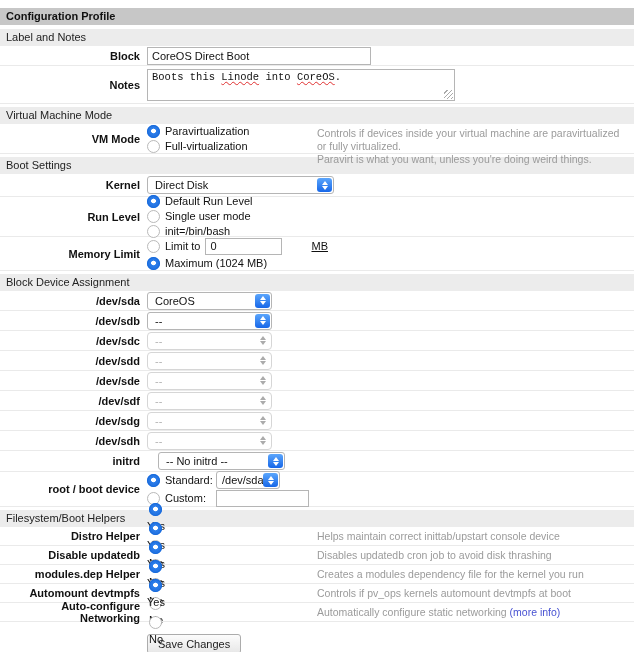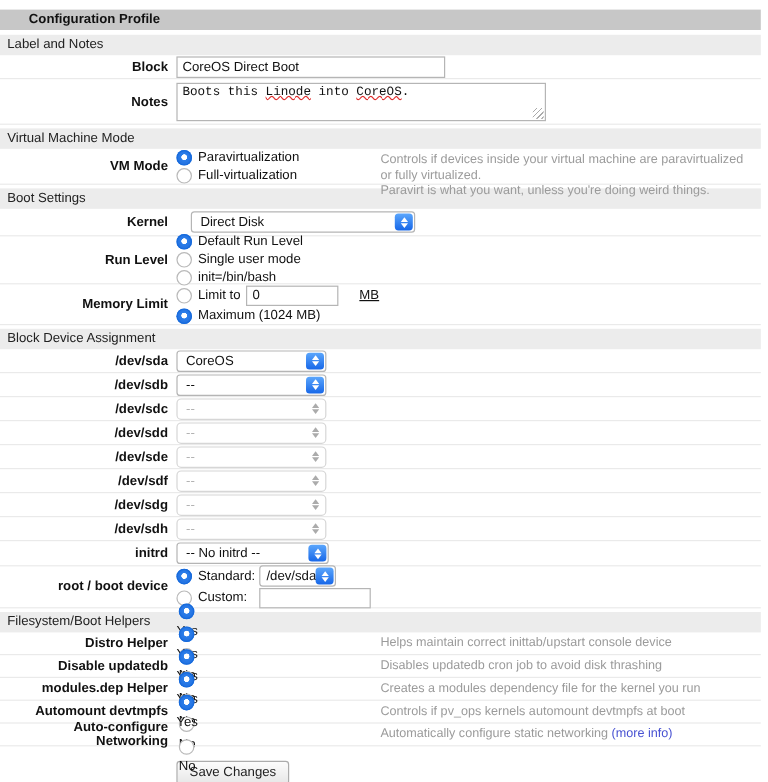--- a/index.html
+++ b/index.html
@@ -4,42 +4,42 @@
 <style>
   * { box-sizing: border-box; }
   html,body { margin:0; padding:0; }
   body {
     width:640px; height:652px; background:#fff;
     font-family:"Liberation Sans", sans-serif; font-size:11px; color:#111;
   }
   .page { width:634px; padding-top:8px; }
 
   .bar-main {
-    background:#c7c7c7; font-weight:bold; padding:3px 24px; height:17px;
+    background:#c7c7c7; font-weight:bold; padding:3px 6px; height:17px;
     line-height:11px; color:#111;
   }
   .bar-sec {
     background:#ececec; padding:3px 6px; height:17px; line-height:11px;
     color:#222; margin-top:3px;
   }
 
   .frow {
     display:flex; align-items:center; position:relative;
     border-bottom:1px solid #eaeaea; width:634px;
   }
   .flabel {
     width:147px; min-width:147px; text-align:right; font-weight:bold;
     padding-right:7px; color:#111;
   }
   .ctrl { display:flex; flex-direction:column; justify-content:center; }
 
   .r-label   { height:20px; }
   .r-notes   { height:38px; }
   .r-vm      { height:30px; }
-  .r-kernel  { height:23px;gap:12px; }
+  .r-kernel  { height:23px; }
   .r-runlevel{ height:40px; }
   .r-mem     { height:34px; }
   .r-dev     { height:20px; }
   .r-initrd  { height:21px; }
   .r-root    { height:35px; }
   .r-helper  { height:19px; }
 
   .tinput {
     height:18px; border:1px solid #b5b5b5; font-size:11px; padding:0 4px;
     font-family:inherit; background:#fff; color:#111; border-radius:0;
@@ -73,21 +73,21 @@
     box-shadow:inset 0 0 0 1px #176bdc;
   }
 
   .select {
     position:relative; height:18px; background:#fff; border:1px solid #b5b5b5;
     border-radius:3px; display:flex; align-items:center;
     padding:0 20px 0 7px; color:#111;
   }
   .sel-kernel { width:187px; }
   .sel-dev    { width:125px; }
-  .sel-initrd { width:127px; }
+  .sel-initrd { width:127px;margin-left:11px; }
   .sel-root   { width:64px; padding-left:5px; }
   .stepper {
     position:absolute; right:1px; top:1px; width:15px; height:14px;
     border-radius:3px; background:linear-gradient(#5ba6fc,#1767e8);
     display:flex; flex-direction:column; align-items:center; justify-content:center; gap:1px;
   }
   .stepper .up { width:0; height:0; border-left:3px solid transparent; border-right:3px solid transparent; border-bottom:4px solid #fff; }
   .stepper .dn { width:0; height:0; border-left:3px solid transparent; border-right:3px solid transparent; border-top:4px solid #fff; }
   .select.disabled { border-color:#d6d6d6; border-radius:4px; color:#b3b3b3; }
   .select.disabled .stepper { background:none; }
@@ -102,21 +102,21 @@
   .r-helper .help { top:50%; transform:translateY(-50%); }
   .help a { color:#4751d2; text-decoration:none; }
 
   .subrow { display:flex; align-items:center; height:16px; margin:1px 0; }
   .subrow .radio { margin-right:5px; }
   .sublabel { width:51px; font-weight:normal; }
 
   .yn { display:flex; align-items:center; gap:4px;flex-direction:column; }
   .yn .gap { width:8px; }
 
-  .unit { margin-left:12px;text-decoration:underline; }
+  .unit { margin-left:24px;text-decoration:underline; }
 
   .btn {
     margin:12px 0 0 147px; height:20px; padding:0 10px;
     background:linear-gradient(#fcfcfc,#e7e7e7); border:1px solid #acacac;
     border-radius:3px; font-family:inherit; font-size:11px; color:#222;
   }
 </style>
 </head>
 <body>
 

